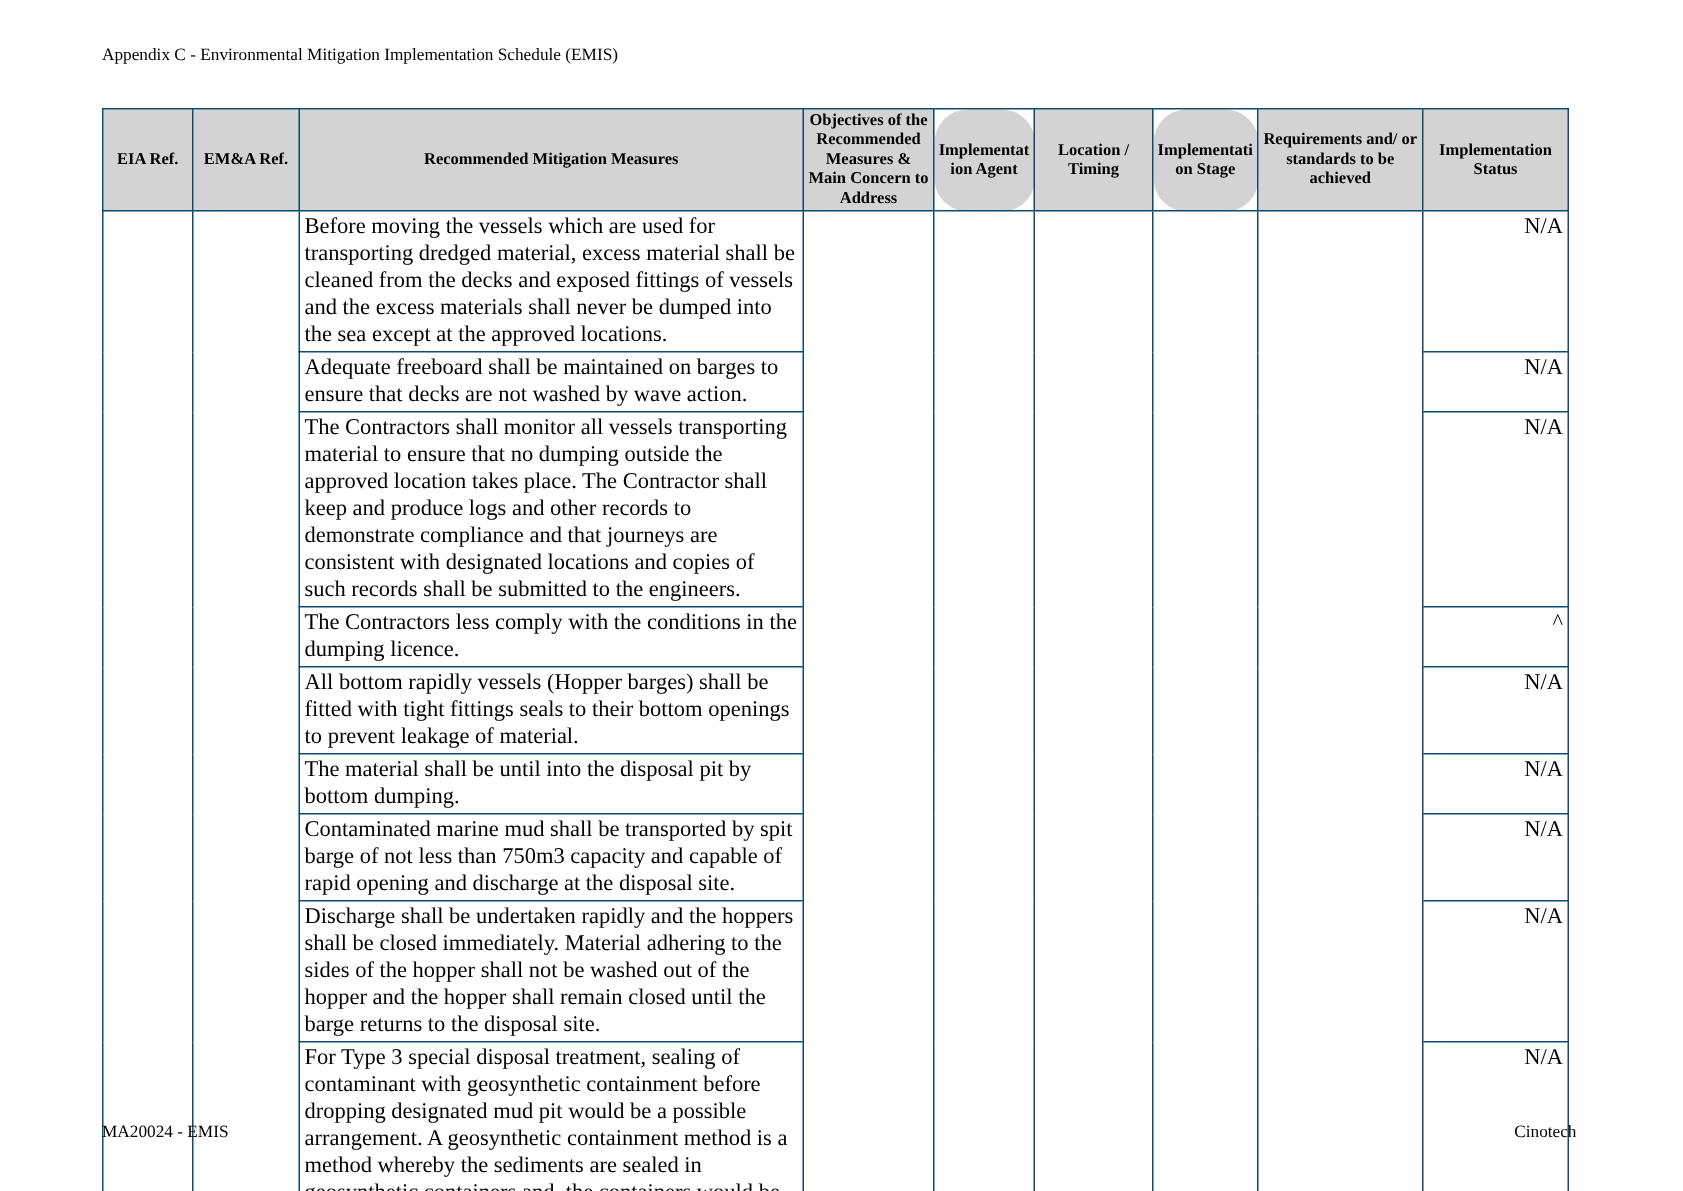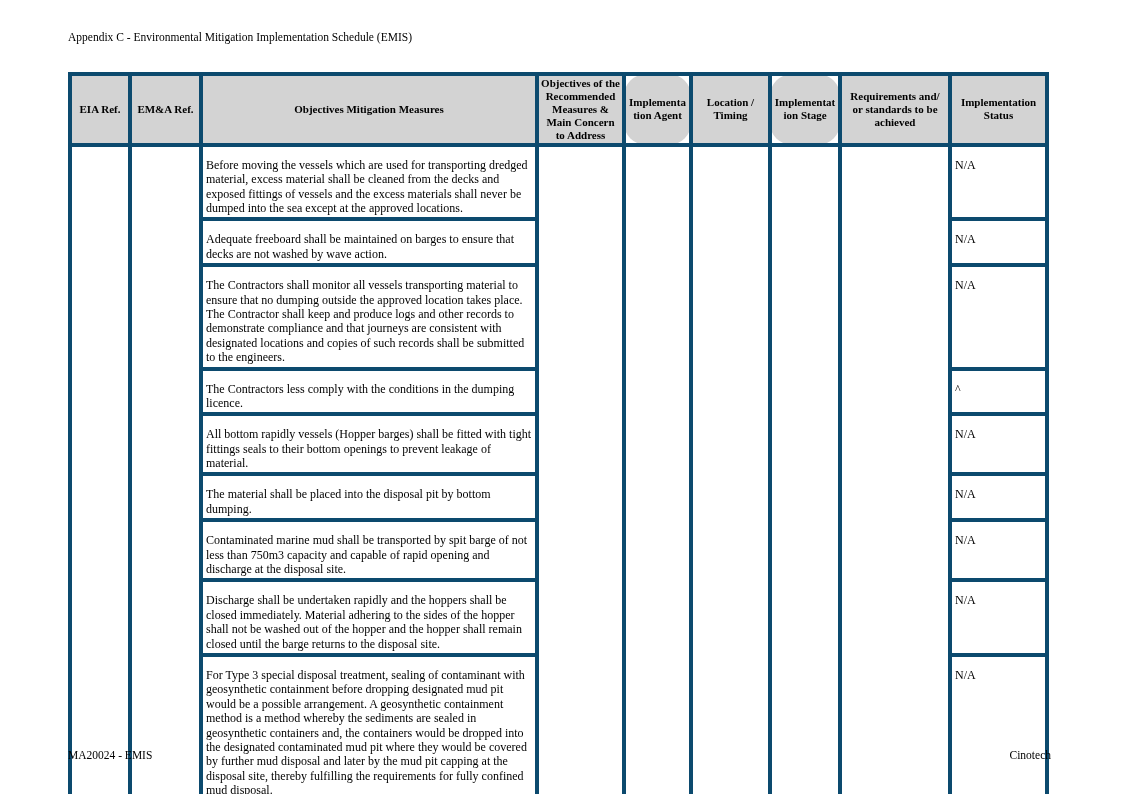--- a/index.html
+++ b/index.html
@@ -22,40 +22,40 @@
   }
   table.emis {
     position: absolute;
     left: 68px;
     top: 72px;
     width: 977px;
     border-collapse: collapse;
     table-layout: fixed;
   }
   table.emis th, table.emis td {
-    border: 4px solid #0c4a6e;
+    border: 1px solid #0c4a6e;
   }
   table.emis th {
     background: #d3d3d3;
     font-weight: bold;
     font-size: 11px;
     line-height: 1.18;
     text-align: center;
     vertical-align: middle;
     padding: 1px 2px;
   }
   table.emis th.brk { word-break: break-all; border-radius: 22px; }
   table.emis td {
-    font-size: 12px;
+    font-size: 15px;
     line-height: 1.2;
     vertical-align: top;
-    padding: 11px 3px 2px 3px;
+    padding: 1px 3px 2px 3px;
     background: #ffffff;
   }
-  table.emis td.status { text-align: left; }
+  table.emis td.status { text-align: right; }
   tr.head { height: 68px; }
   tr.r0 { height: 62px; }
   tr.r1 { height: 37px; }
   tr.r2 { height: 76px; }
   tr.r3 { height: 26px; }
   tr.r4 { height: 36px; }
   tr.r5 { height: 26px; }
   tr.r6 { height: 47px; }
   tr.r7 { height: 62px; }
   tr.r8 { height: 115px; }
@@ -96,21 +96,21 @@
       <col style="width:67px">
       <col style="width:79px">
       <col style="width:70px">
       <col style="width:110px">
       <col style="width:97px">
     </colgroup>
     <thead>
       <tr class="head">
         <th>EIA Ref.</th>
         <th>EM&amp;A Ref.</th>
-        <th>Objectives Mitigation Measures</th>
+        <th>Recommended Mitigation Measures</th>
         <th>Objectives of the Recommended Measures &amp; Main Concern to Address</th>
         <th class="brk">Implementation Agent</th>
         <th>Location / Timing</th>
         <th class="brk">Implementation Stage</th>
         <th>Requirements and/ or standards to be achieved</th>
         <th>Implementation Status</th>
       </tr>
     </thead>
     <tbody>
       <tr class="r0">
@@ -134,21 +134,21 @@
       </tr>
       <tr class="r3">
         <td class="measure">The Contractors less comply with the conditions in the dumping licence.</td>
         <td class="status">^</td>
       </tr>
       <tr class="r4">
         <td class="measure">All bottom rapidly vessels (Hopper barges) shall be fitted with tight fittings seals to their bottom openings to prevent leakage of material.</td>
         <td class="status">N/A</td>
       </tr>
       <tr class="r5">
-        <td class="measure">The material shall be placed into the disposal pit by bottom dumping.</td>
+        <td class="measure">The material shall be until into the disposal pit by bottom dumping.</td>
         <td class="status">N/A</td>
       </tr>
       <tr class="r6">
         <td class="measure">Contaminated marine mud shall be transported by spit barge of not less than 750m3 capacity and capable of rapid opening and discharge at the disposal site.</td>
         <td class="status">N/A</td>
       </tr>
       <tr class="r7">
         <td class="measure">Discharge shall be undertaken rapidly and the hoppers shall be closed immediately. Material adhering to the sides of the hopper shall not be washed out of the hopper and the hopper shall remain closed until the barge returns to the disposal site.</td>
         <td class="status">N/A</td>
       </tr>

